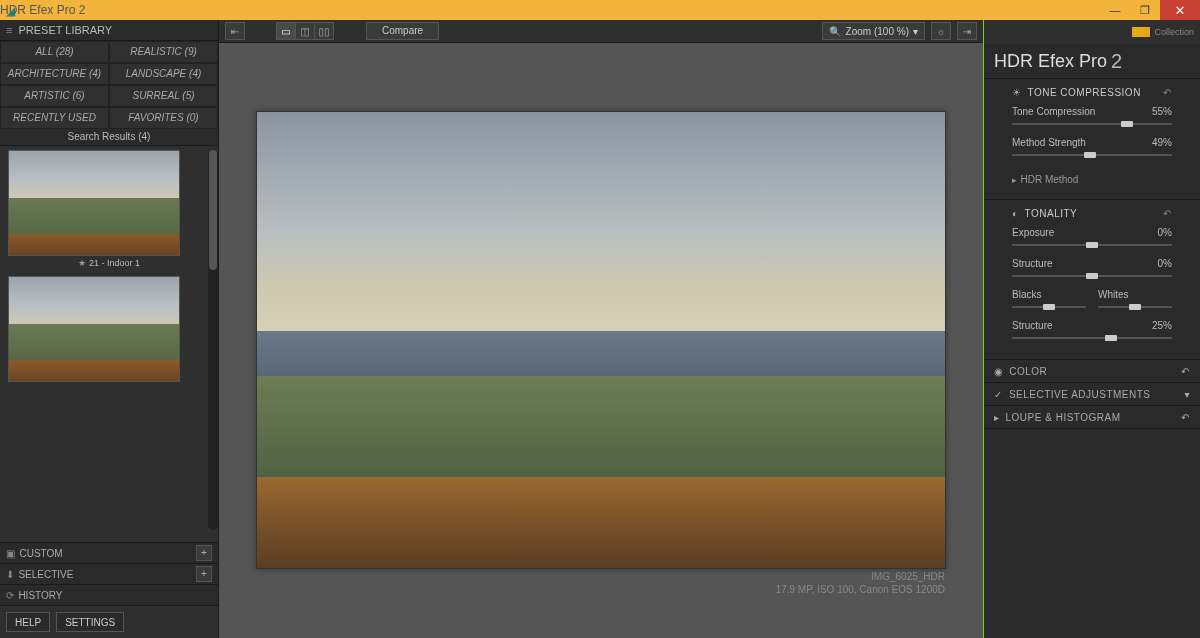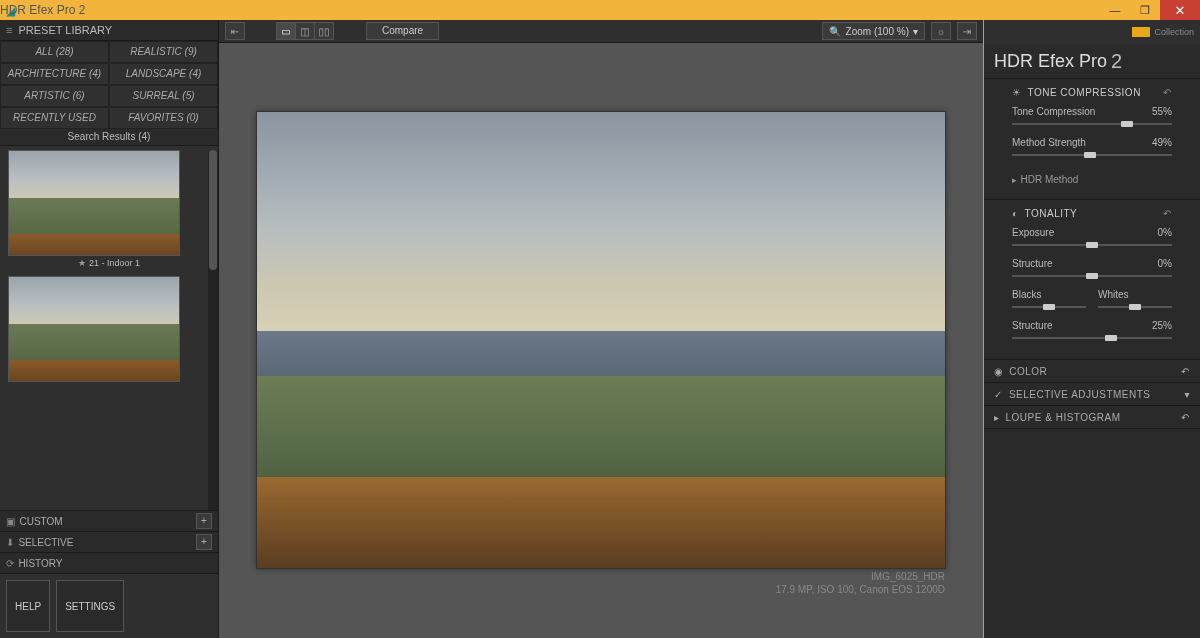--- a/index.html
+++ b/index.html
@@ -26,21 +26,21 @@
   .preset .star{color:#999;margin-right:3px}
   .scene{width:100%;height:100%}
   .sky{height:45%;background:linear-gradient(#9ba4ab,#b9c0c2 60%,#cdc8b5)}
   .hill{height:35%;background:linear-gradient(#6a7a55,#576844)}
   .trees{height:20%;background:linear-gradient(#8a5a2a,#6a4522)}
   .bottom{border-top:1px solid #1a1a1a}
   .row{height:20px;display:flex;align-items:center;padding:0 6px;font-size:10px;color:#aaa;background:#2a2a2a;border-bottom:1px solid #1a1a1a;justify-content:space-between}
   .row .ricon{color:#888;margin-right:4px}
   .row .plus{color:#aaa;background:#3a3a3a;width:14px;height:14px;line-height:14px;text-align:center;border:1px solid #555}
   .fbtns{padding:6px;display:flex;gap:6px}
-  .fbtn{height:18px;padding:16px 8px;background:#2a2a2a;border:1px solid #555;color:#ccc;font-size:10px;display:flex;align-items:center;cursor:pointer}
+  .fbtn{height:18px;padding:0 8px;background:#2a2a2a;border:1px solid #555;color:#ccc;font-size:10px;display:flex;align-items:center;cursor:pointer}
   .center{flex:1;background:#555;display:flex;flex-direction:column}
   .tbar{height:22px;background:#2f2f2f;display:flex;align-items:center;padding:0 6px;gap:6px;border-bottom:1px solid #1a1a1a}
   .tbtn{width:18px;height:16px;background:#3a3a3a;border:1px solid #555;display:flex;align-items:center;justify-content:center;color:#aaa;font-size:10px;cursor:pointer}
   .tgrp{display:flex}
   .tgrp .tbtn{border-radius:0;margin-left:-1px}
   .tgrp .tbtn.active{background:#4a4a4a;color:#fff}
   .cmp{height:16px;padding:0 15px;background:#3a3a3a;border:1px solid #555;color:#ccc;font-size:10px;line-height:16px;cursor:pointer}
   .spc{flex:1}
   .zoom{height:16px;padding:0 6px;background:#3a3a3a;border:1px solid #555;color:#ccc;font-size:10px;display:flex;align-items:center;gap:4px;cursor:pointer}
   .canvas{flex:1;position:relative;background:#555;display:flex;flex-direction:column;align-items:center;justify-content:flex-start;padding-top:68px}

